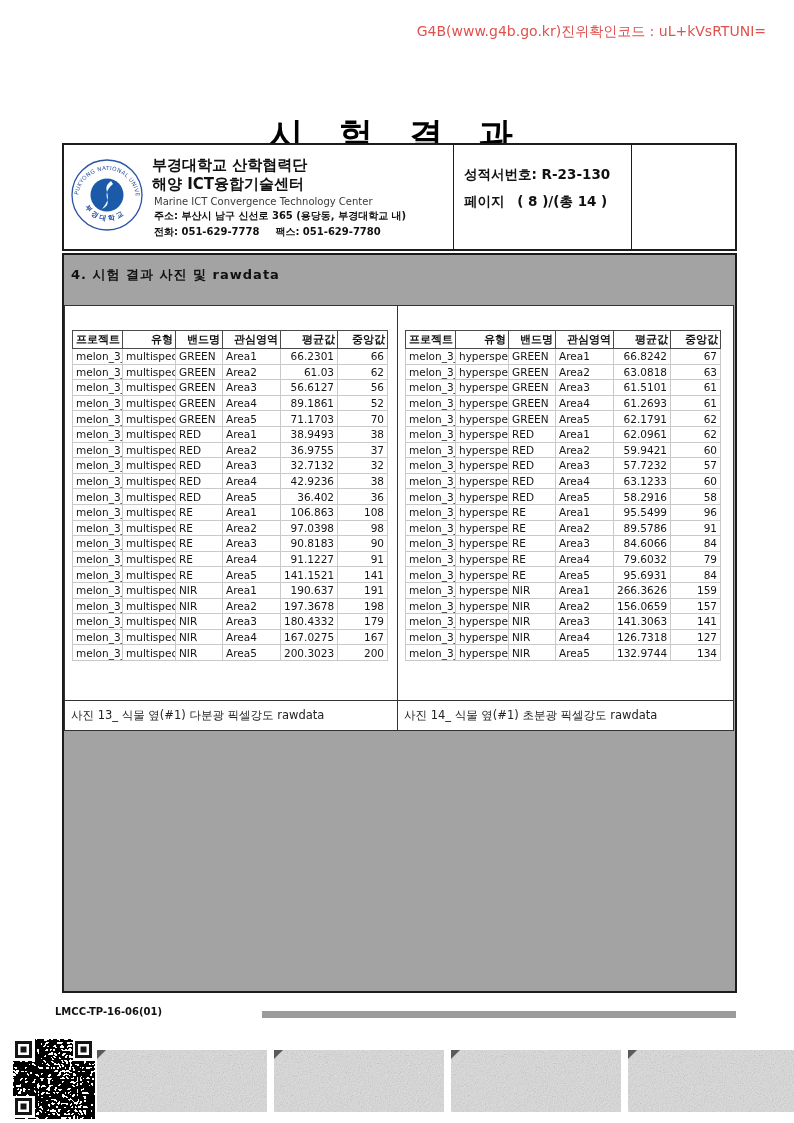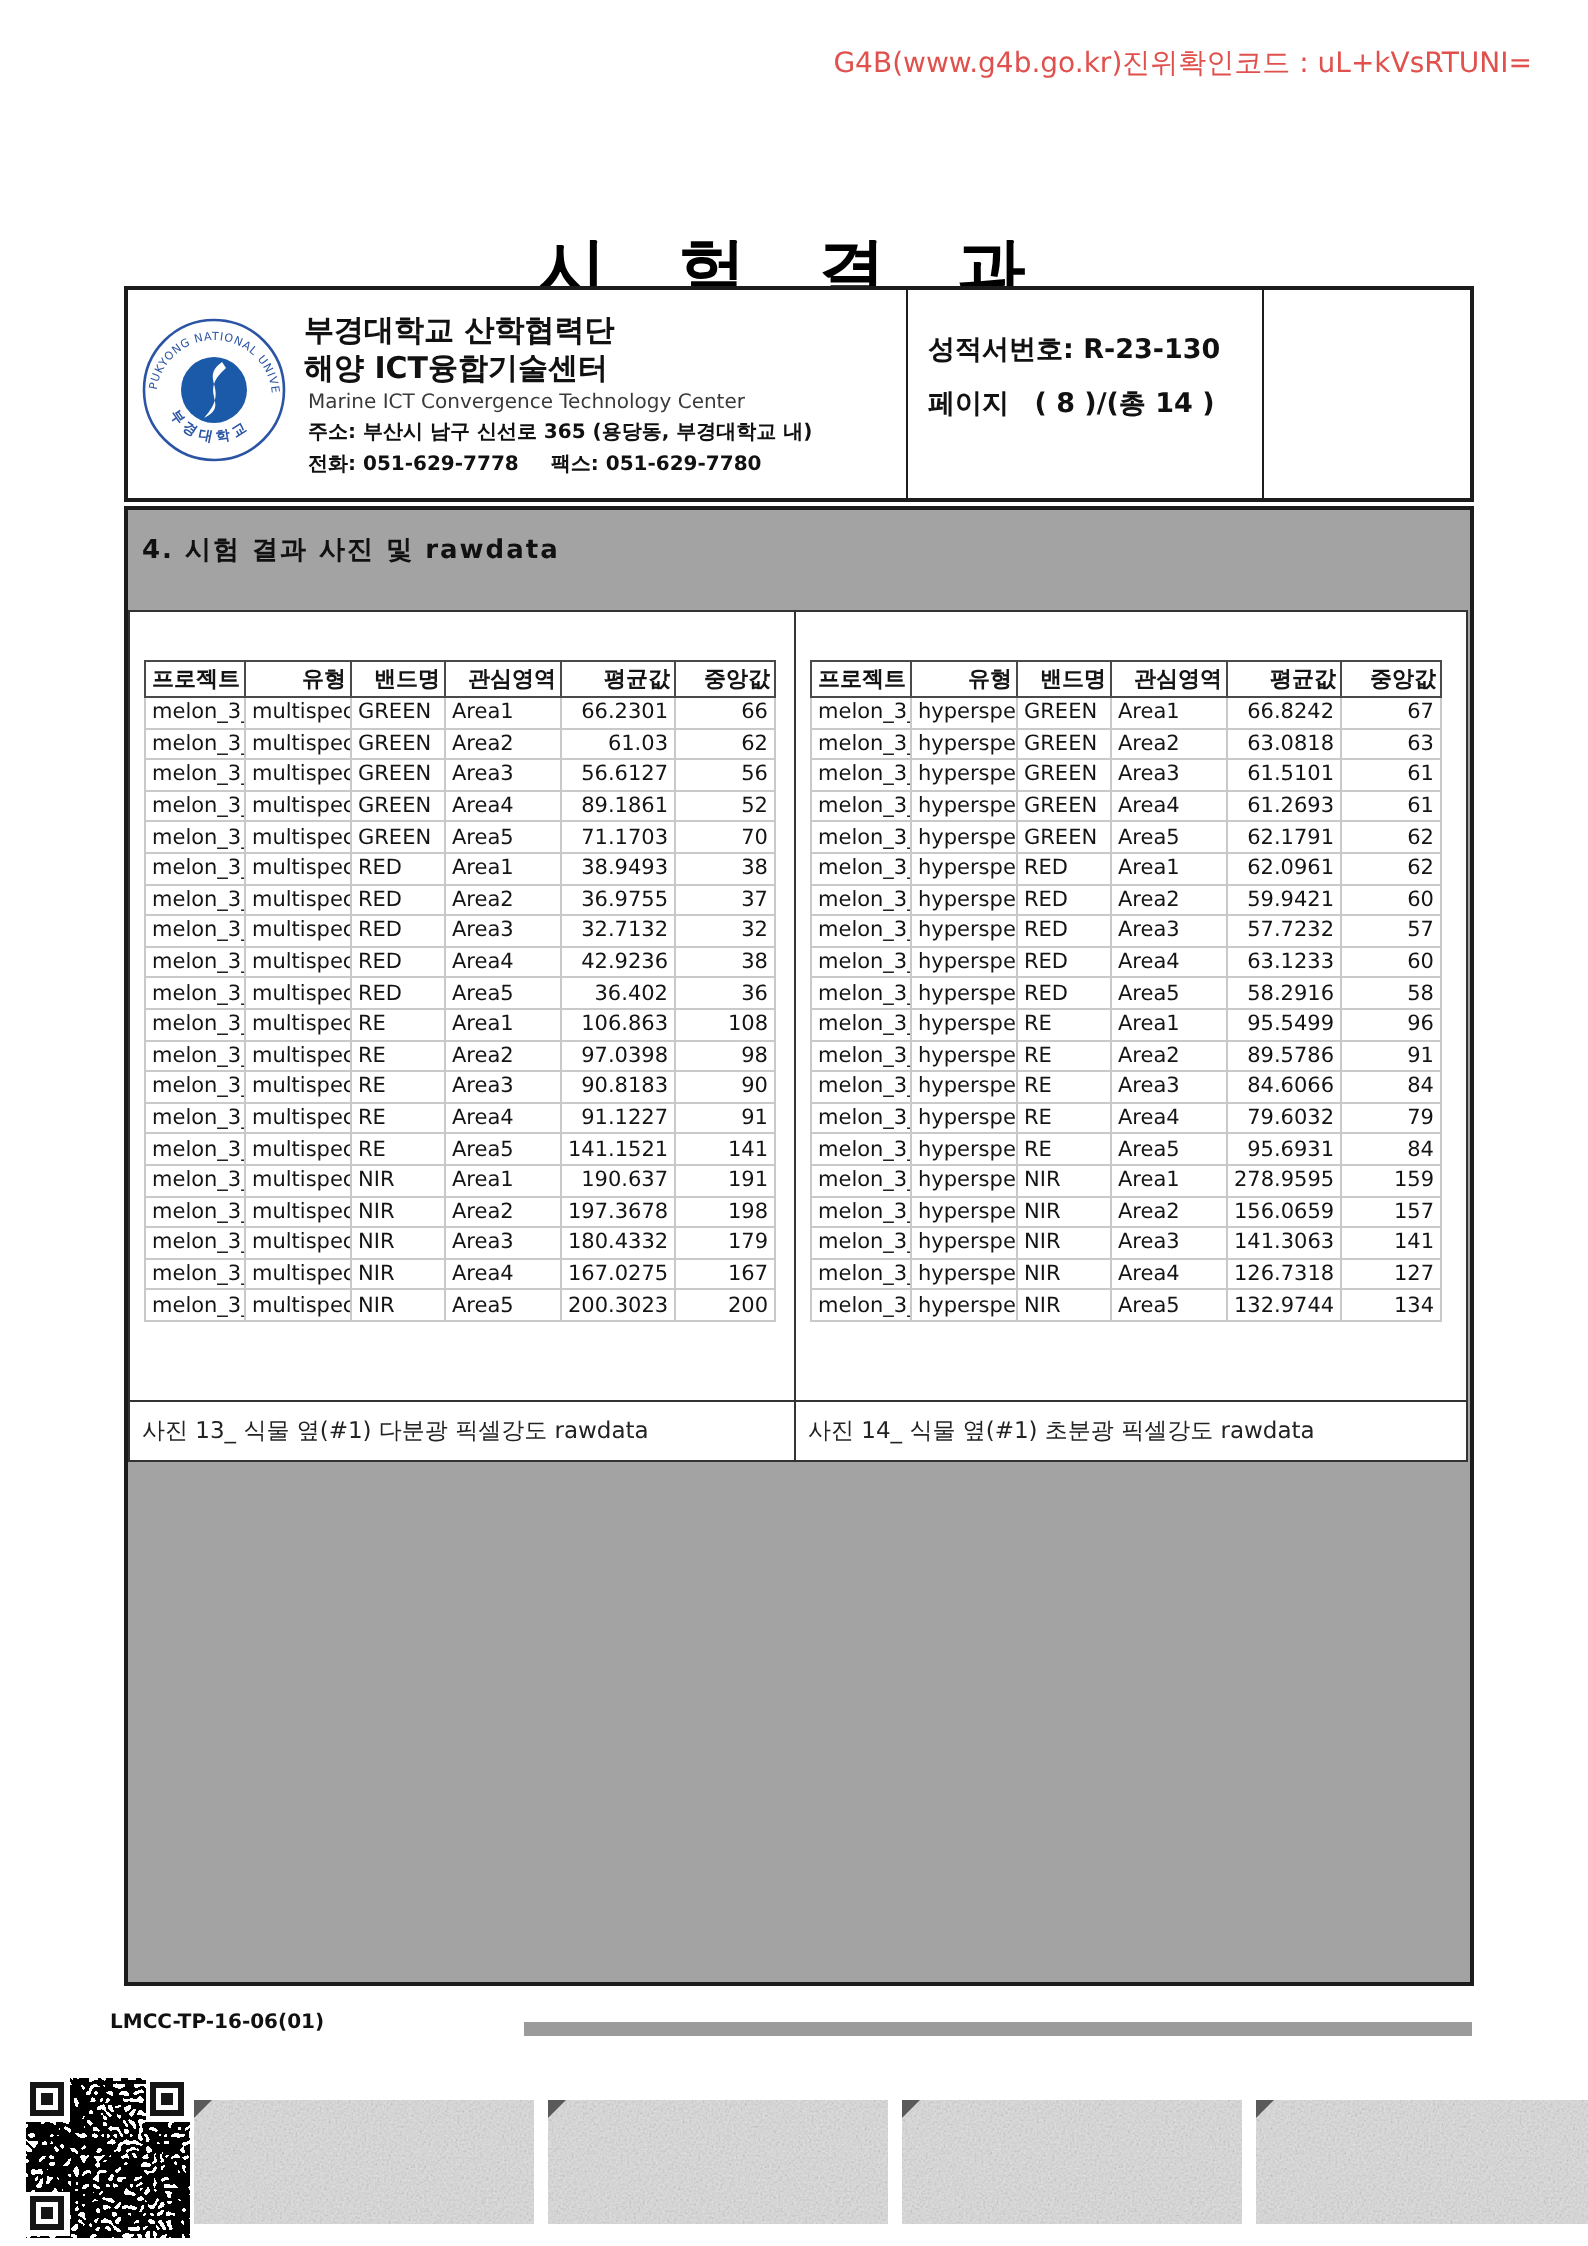--- a/index.html
+++ b/index.html
@@ -455,21 +455,21 @@
                   <td class="l">RE</td>
                   <td class="l">Area5</td>
                   <td class="r">95.6931</td>
                   <td class="r">84</td>
                 </tr>
                 <tr>
                   <td class="l">melon_3_2</td>
                   <td class="l">hyperspec</td>
                   <td class="l">NIR</td>
                   <td class="l">Area1</td>
-                  <td class="r">278.9595</td>
+                  <td class="r">266.3626</td>
                   <td class="r">159</td>
                 </tr>
                 <tr>
                   <td class="l">melon_3_2</td>
                   <td class="l">hyperspec</td>
                   <td class="l">NIR</td>
                   <td class="l">Area2</td>
                   <td class="r">156.0659</td>
                   <td class="r">157</td>
                 </tr>

